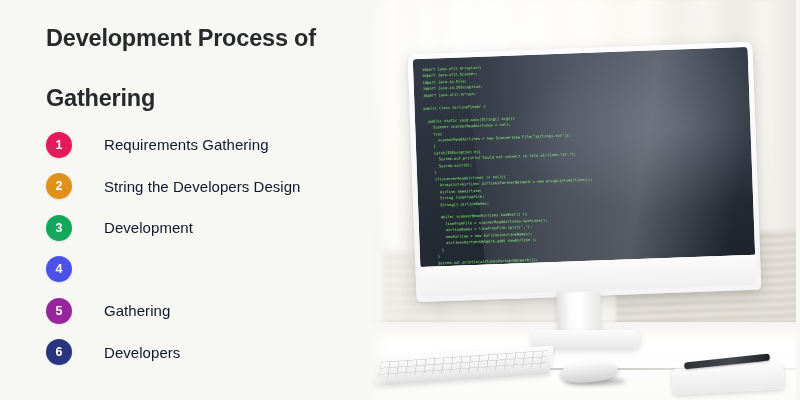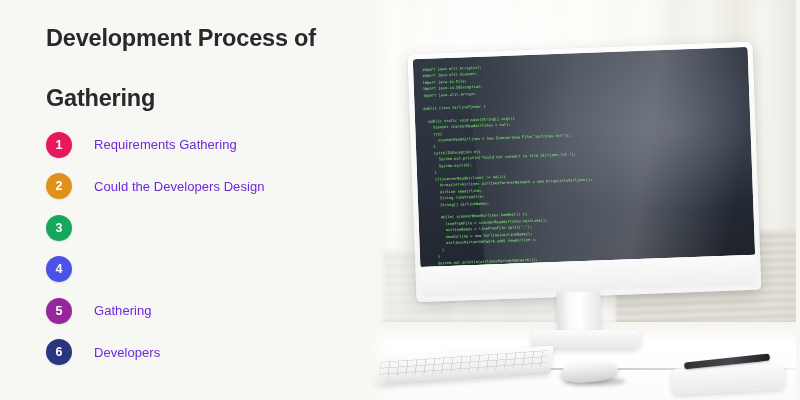--- a/index.html
+++ b/index.html
@@ -21,21 +21,21 @@
 
   .steps { position:absolute; left:46px; top:124px; width:320px; }
   .step-row { position:relative; height:41.5px; display:flex; align-items:center; }
   .step-badge {
     width:26px; height:26px; border-radius:50%;
     display:flex; align-items:center; justify-content:center;
     color:#ffffff; font-size:12.5px; font-weight:bold;
     flex:0 0 auto; box-shadow:0 1px 2px rgba(0,0,0,.10);
   }
   .step-label {
-    margin-left:22px; font-size:13px; color:#6d28d9;
+    margin-left:32px; font-size:15px; color:#0f172a;
     letter-spacing:.05px; white-space:nowrap;
   }
 
   
   .photo {
     position:absolute; right:0; top:0; width:432px; height:400px;
     overflow:hidden; z-index:1;
     background:#eceae4;
   }
   
@@ -198,27 +198,28 @@
         <div class="step-badge" id="badge-1" style="background: rgb(232, 24, 93);">
           <span>1</span>
         </div>
         <div class="step-label">Requirements Gathering</div>
       </div>
 
       <div class="step-row">
         <div class="step-badge" id="badge-2" style="background: rgb(226, 144, 28);">
           <span>2</span>
         </div>
-        <div class="step-label">Could the Developers Design</div>
+        <div class="step-label">String the Developers Design</div>
       </div>
 
       <div class="step-row">
         <div class="step-badge" id="badge-3" style="background: rgb(21, 168, 92);">
           <span>3</span>
         </div>
+        <div class="step-label">Development</div>
       </div>
 
       <div class="step-row">
         <div class="step-badge" id="badge-4" style="background: rgb(74, 82, 232);">
           <span>4</span>
         </div>
       </div>
 
       <div class="step-row">
         <div class="step-badge" id="badge-5" style="background: rgb(150, 38, 155);">

